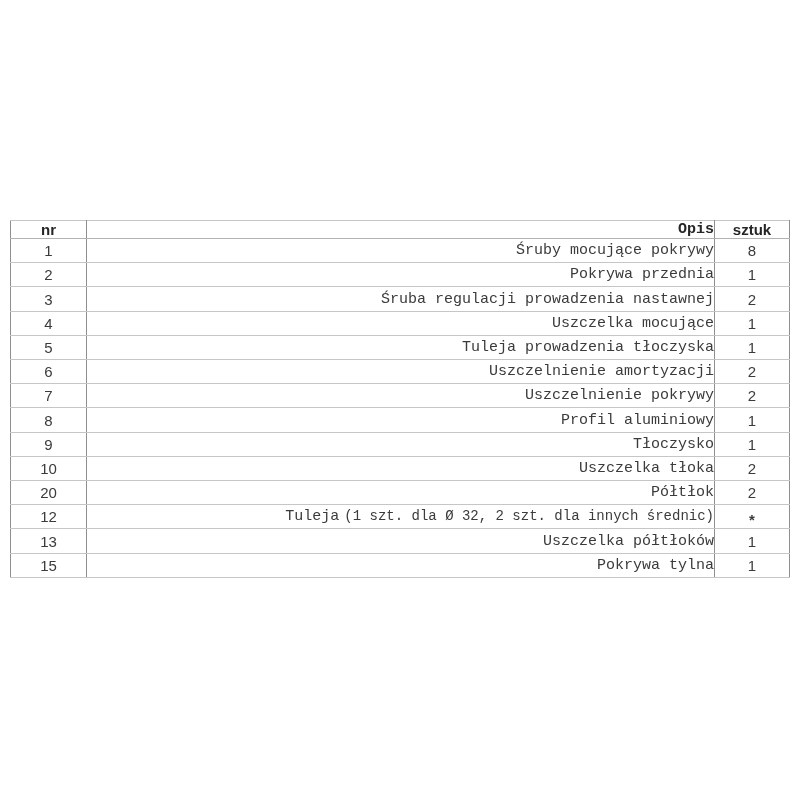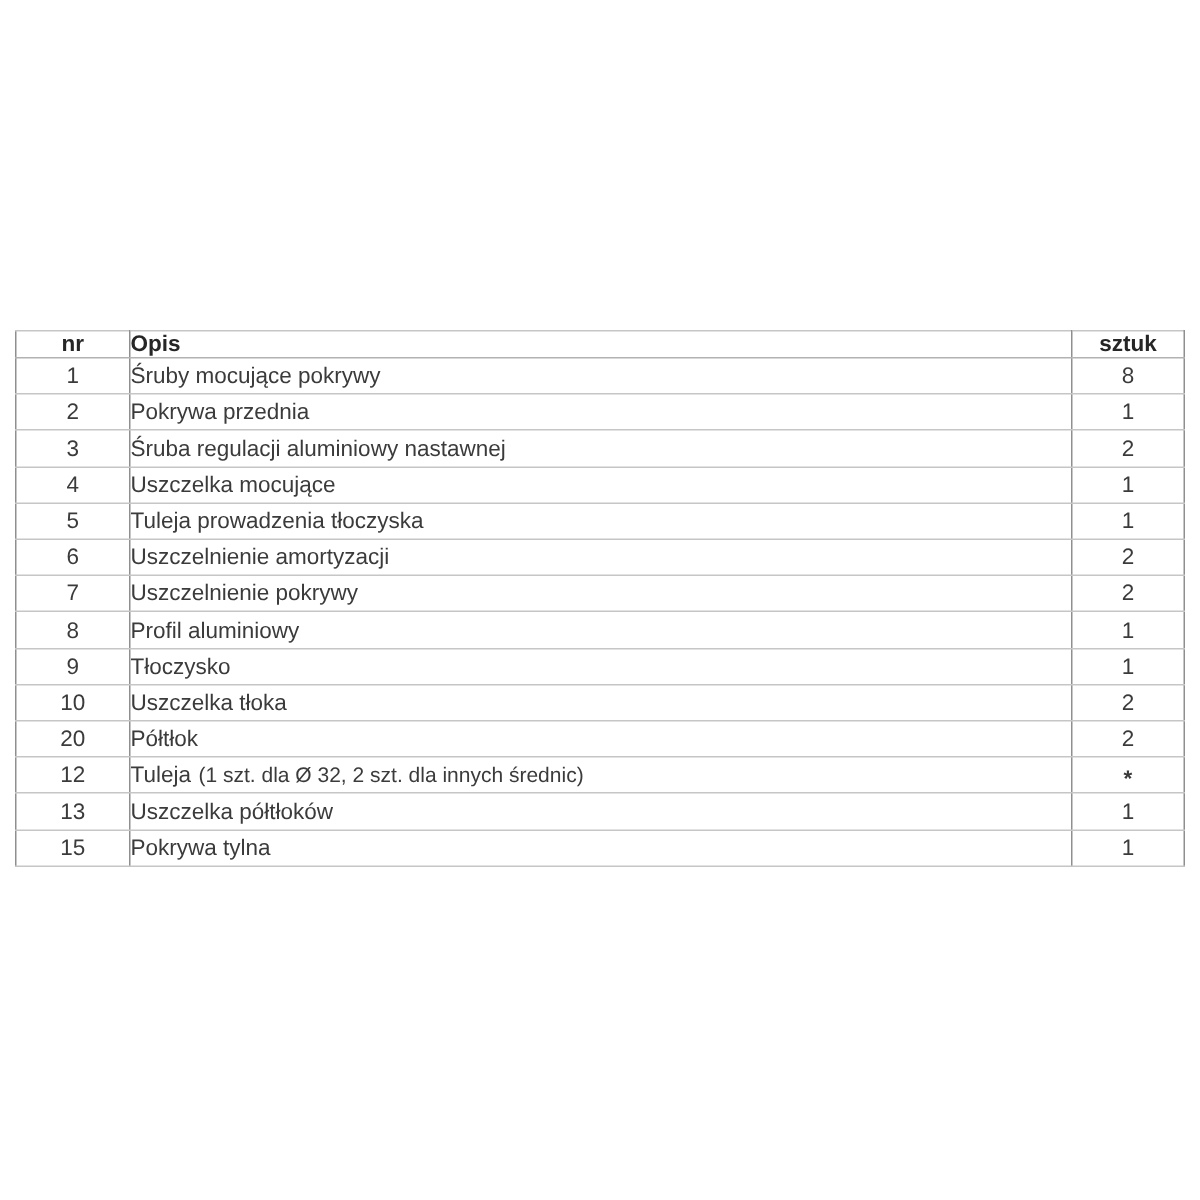--- a/index.html
+++ b/index.html
@@ -40,21 +40,21 @@
     overflow: hidden;
     vertical-align: middle;
     margin-top: 16px;
   }
   .parts-table thead th {
     border-bottom: 1px solid #b2b2b2;
     font-weight: bold;
     color: #262626;
   }
   .col-nr   { width: 75px; text-align: center; }
-  .col-opis { text-align: left; padding-left: 24px; }
+  .col-opis { text-align: right; padding-left: 24px; font-family: Liberation Mono, monospace; }
   .col-sztuk{ width: 74px; text-align: center; }
   .desc-note {
     font-size: 14px;
     margin-left: 5px;
     color: #3b3b3b;
   }
   .qty-star {
     font-weight: bold;
     font-size: 19px;
     color: #1e1e1e;
@@ -86,21 +86,21 @@
     <td class="col-nr">2</td>
     <td class="col-opis">
       <span class="desc-main">Pokrywa przednia</span>
     </td>
     <td class="col-sztuk"><span>1</span></td>
   </tr>
 
   <tr>
     <td class="col-nr">3</td>
     <td class="col-opis">
-      <span class="desc-main">Śruba regulacji aluminiowy nastawnej</span>
+      <span class="desc-main">Śruba regulacji prowadzenia nastawnej</span>
     </td>
     <td class="col-sztuk"><span>2</span></td>
   </tr>
 
   <tr>
     <td class="col-nr">4</td>
     <td class="col-opis">
       <span class="desc-main">Uszczelka mocujące</span>
     </td>
     <td class="col-sztuk"><span>1</span></td>

